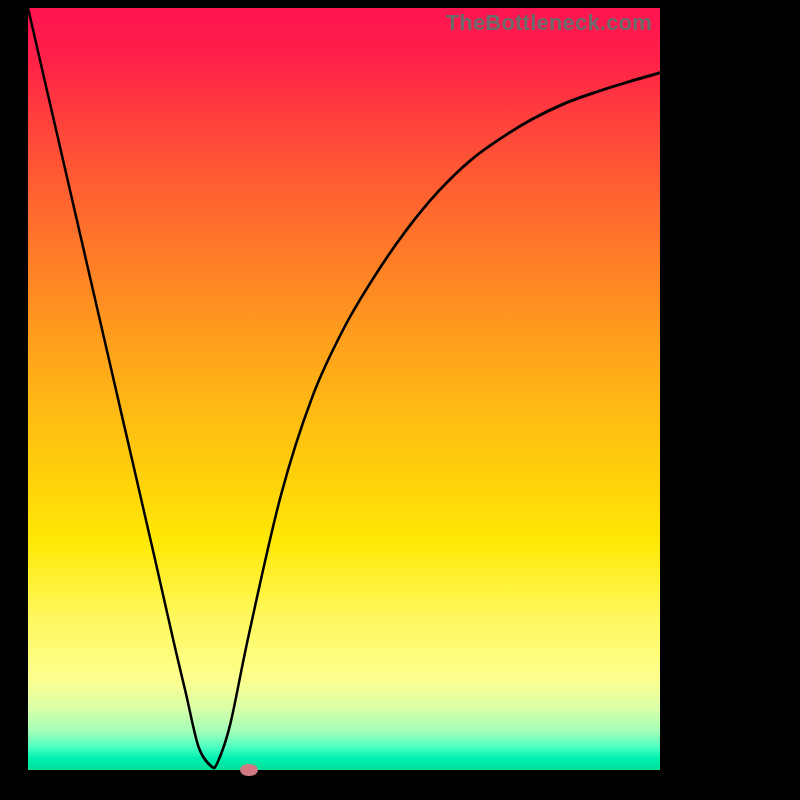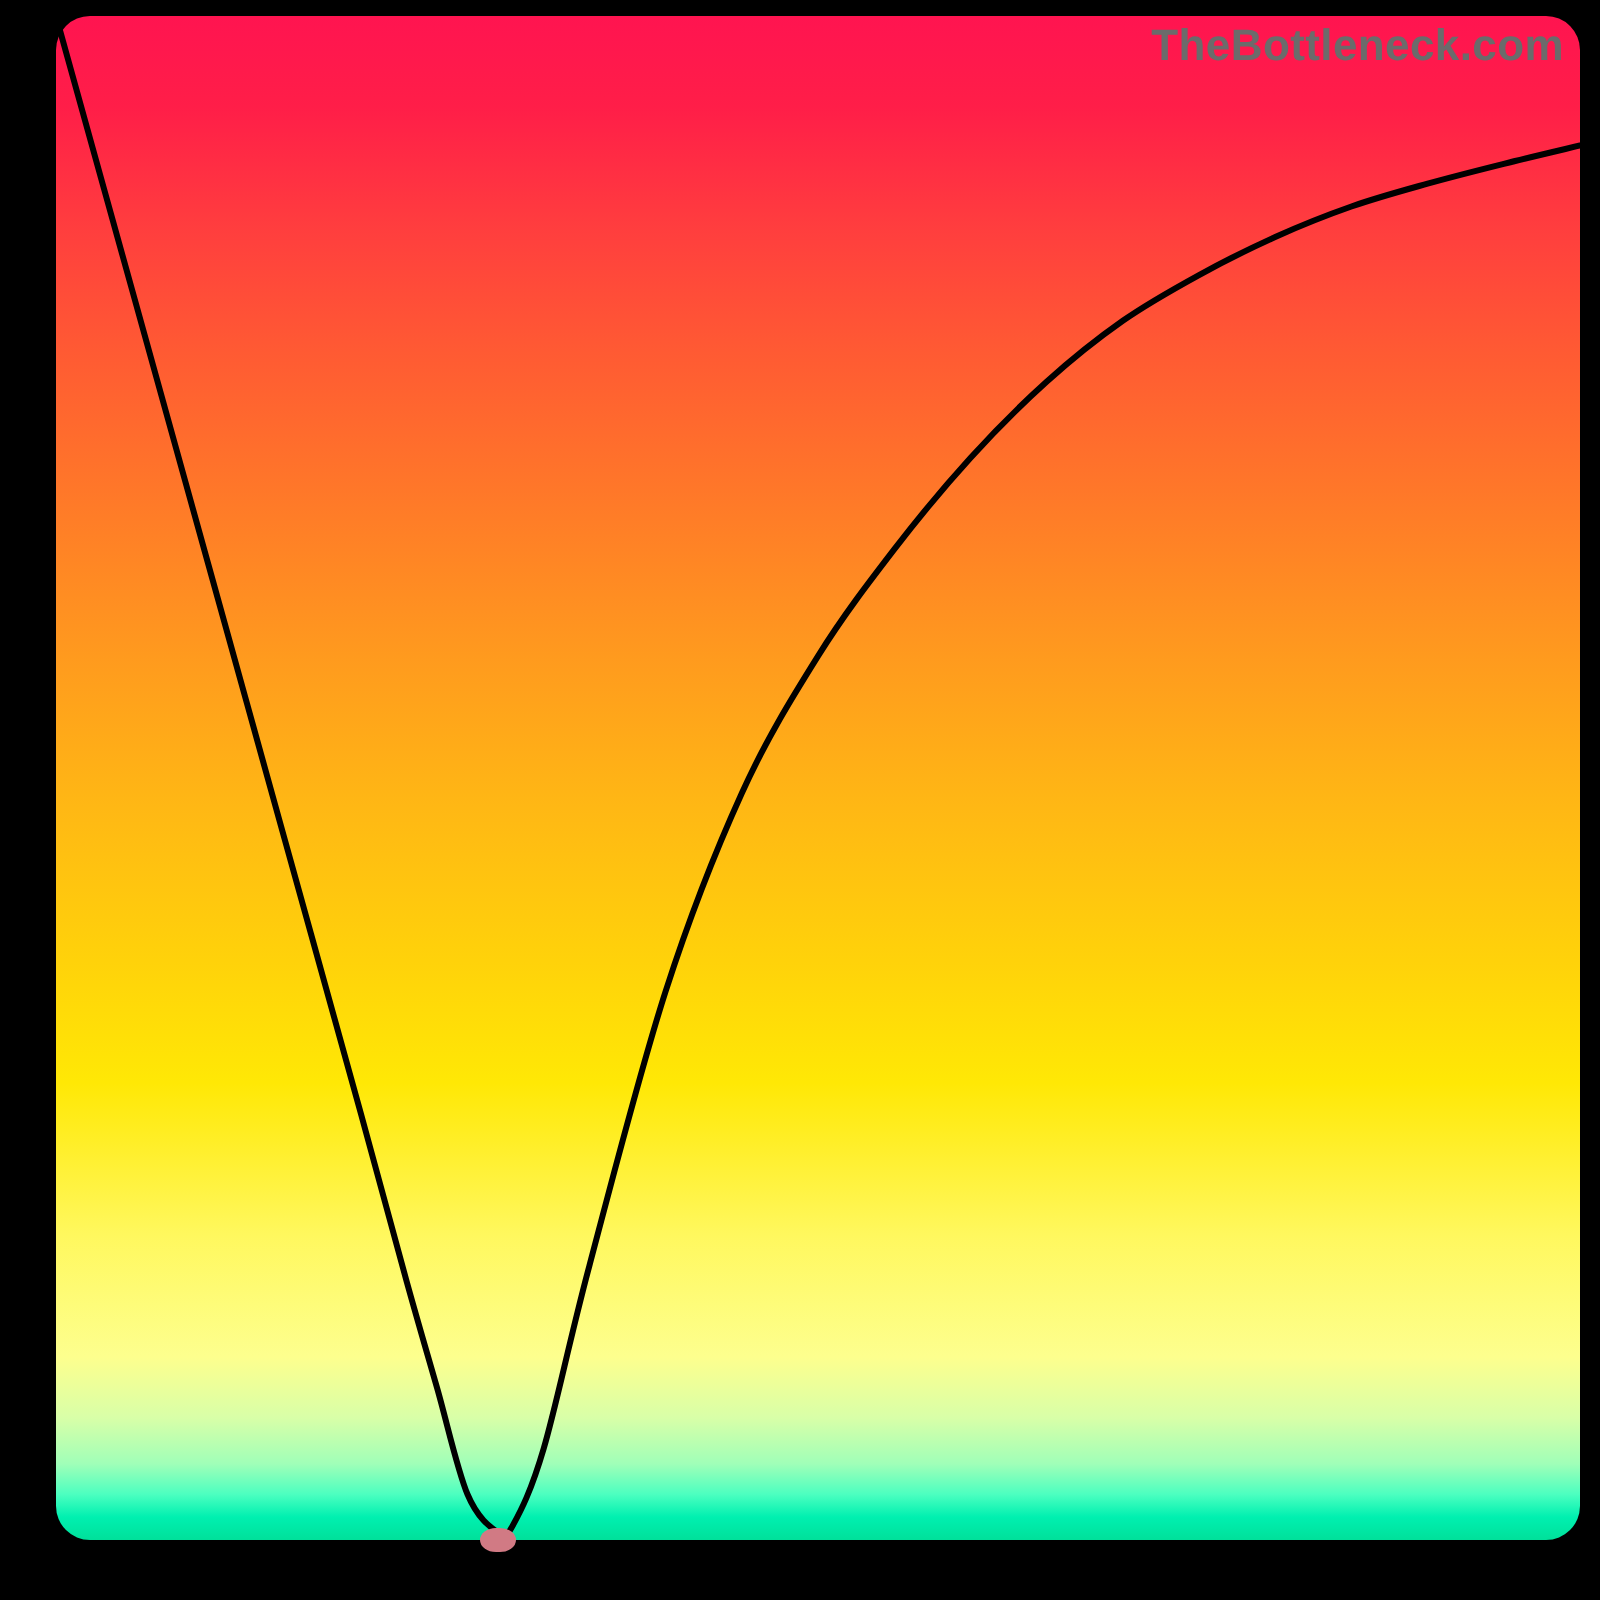--- a/index.html
+++ b/index.html
@@ -7,41 +7,40 @@
   .frame {
     width: 800px;
     height: 800px;
     background: #000;
     position: relative;
   }
   .plot-area {
     position: absolute;
     left: 28px;
     top: 8px;
-    width: 762px;
+    width: 632px;
     height: 762px;
     background: linear-gradient(to bottom,
       #ff1450 0%,
       #ff1e48 6%,
       #ff3e3e 14%,
       #ff5a33 22%,
       #ff7a28 32%,
       #ff9a1e 42%,
       #ffb814 52%,
       #ffd20a 62%,
       #ffe805 70%,
       #fff85e 80%,
       #fdff8e 88%,
       #d8ffa8 92%,
       #a0ffb8 95%,
       #4cffc0 97%,
       #00f0b0 98.5%,
       #00e09a 100%
     );
-    border-radius: 17px;
   }
   .watermark {
     position: absolute;
     top: 2px;
     right: 8px;
     font-family: Arial, Helvetica, sans-serif;
     font-size: 22px;
     font-weight: bold;
     color: #6b6b6b;
     letter-spacing: 0.2px;

